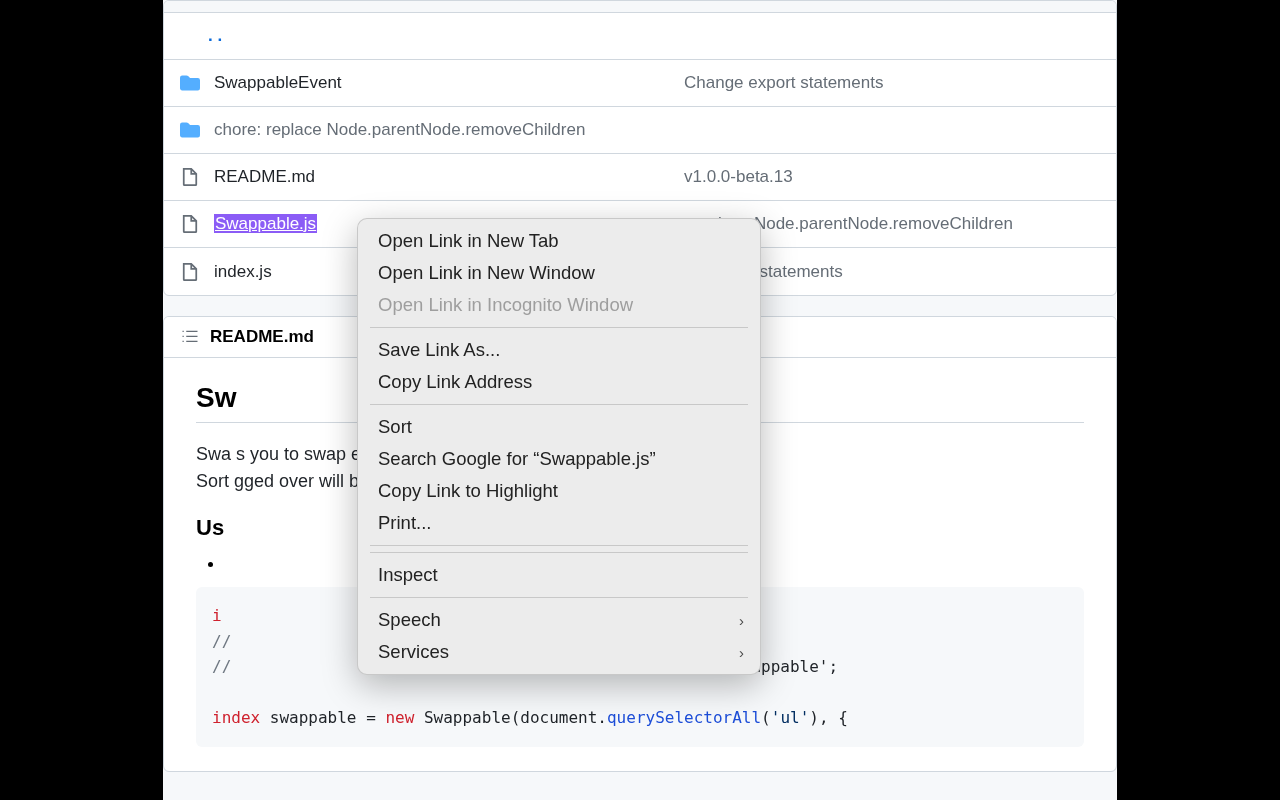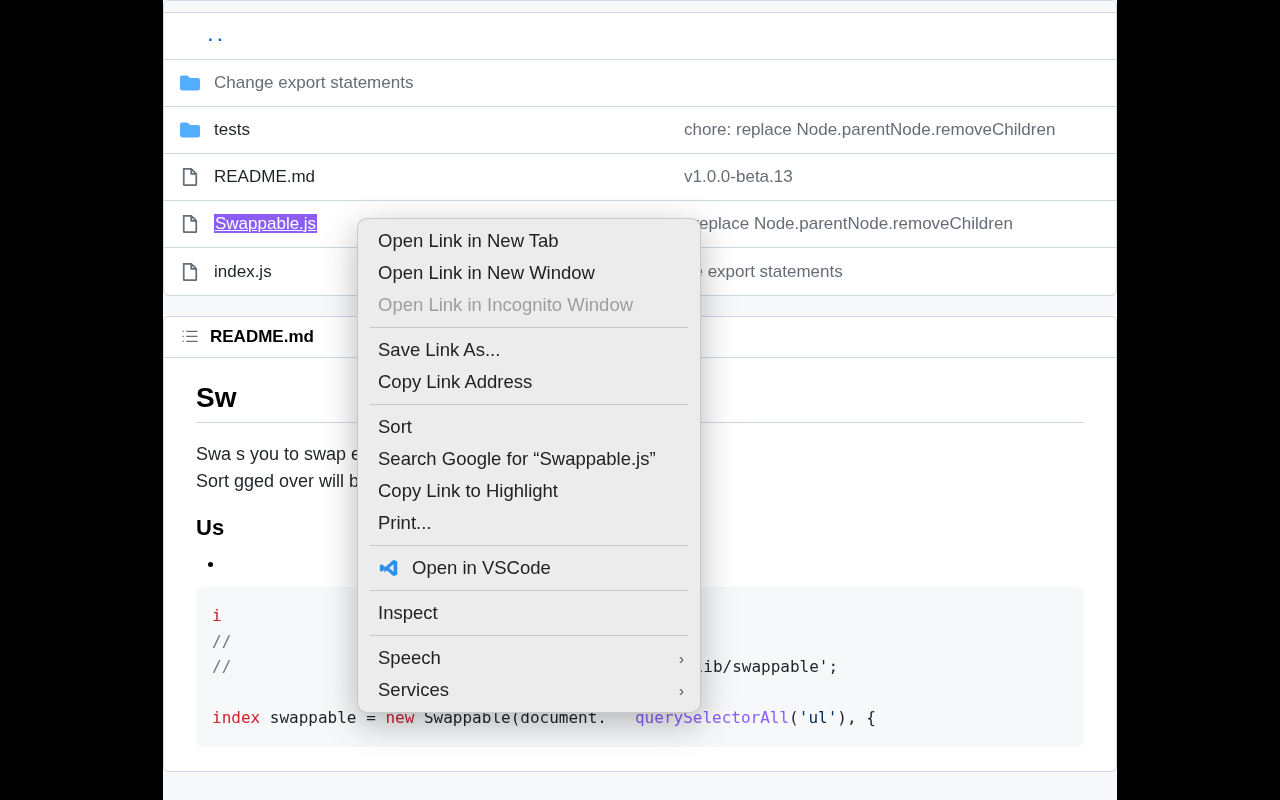--- a/index.html
+++ b/index.html
@@ -131,30 +131,30 @@
       font-size: 16px;
       line-height: 1.6;
       overflow-x: hidden;
       white-space: pre;
       color: #1f2328;
       margin-top: 8px;
     }
     .tok-kw { color: #cf222e; }
     .tok-str { color: #032f62; text-align: center; }
     .tok-cm { color: #6e7781; }
-    .tok-fn { color: #8b5cf6; margin-left: 28px; }
+    .tok-fn { color: #1d4ed8; }
     .tok-cls { color: #1f2328; }
     .tok-var { color: #1f2328; }
 
     
     .context-menu {
       position: absolute;
       left: 357px;
       top: 218px;
-      width: 344px;
+      width: 404px;
       background: #ececec;
       border: 1px solid rgba(0,0,0,0.15);
       border-radius: 10px;
       box-shadow: 0 10px 35px rgba(0,0,0,0.28);
       padding: 6px 0;
       font-size: 18.5px;
       color: #222;
     }
     .menu-item {
       padding: 5px 20px 5px 20px;
@@ -190,28 +190,28 @@
     <div class="file-header"></div>
 
     <div class="file-row parent-dir">
       <span>. .</span>
     </div>
 
     <div class="file-row">
       <svg class="file-icon folder-icon" viewBox="0 0 16 16">
           <path d="M1.75 2A1.75 1.75 0 000 3.75v8.5C0 13.216.784 14 1.75 14h12.5A1.75 1.75 0 0016 12.25V5.75A1.75 1.75 0 0014.25 4H8.061L6.72 2.659A2.25 2.25 0 005.129 2H1.75z"></path>
         </svg>
+      <span class="file-name"><a href="#">SwappableEvent</a></span>
       <span class="commit-msg">Change export statements</span>
     </div>
 
     <div class="file-row">
       <svg class="file-icon folder-icon" viewBox="0 0 16 16">
           <path d="M1.75 2A1.75 1.75 0 000 3.75v8.5C0 13.216.784 14 1.75 14h12.5A1.75 1.75 0 0016 12.25V5.75A1.75 1.75 0 0014.25 4H8.061L6.72 2.659A2.25 2.25 0 005.129 2H1.75z"></path>
         </svg>
-      <span class="file-name"><a href="#">tests</a></span>
       <span class="commit-msg">chore: replace Node.parentNode.removeChildren</span>
     </div>
 
     <div class="file-row">
       <svg class="file-icon doc-icon" viewBox="0 0 16 16">
           <path fill="none" stroke="#656d76" stroke-width="1.4" d="M3 1.5h6l4 4V14a.5.5 0 01-.5.5h-9A.5.5 0 013 14V1.5z M9 1.5V5.5h4"></path>
         </svg>
       <span class="file-name"><a href="#">README.md</a></span>
       <span class="commit-msg">v1.0.0-beta.13</span>
     </div>
@@ -284,26 +284,20 @@
   <div class="menu-item">
       <span>Search Google for “Swappable.js”</span>
     </div>
   <div class="menu-item">
       <span>Copy Link to Highlight</span>
     </div>
   <div class="menu-item">
       <span>Print...</span>
     </div>
   <div class="menu-sep"></div>
-  <div class="menu-item">
-    <svg class="vscode-icon" viewBox="0 0 24 24">
-        <path fill="#2E8FE8" d="M17 3l4 2v14l-4 2-9-8-4 3-2-1V9l2-1 4 3 9-8zM7 12l3 2.5L7 17V12zm10 4V8l-5 4 5 4z"></path>
-      </svg>
-    <span>Open in VSCode</span>
-  </div>
   <div class="menu-sep"></div>
   <div class="menu-item">
       <span>Inspect</span>
     </div>
   <div class="menu-sep"></div>
   <div class="menu-item">
       <span>Speech</span>
       <span class="menu-arrow">›</span>
     </div>
   <div class="menu-item">

